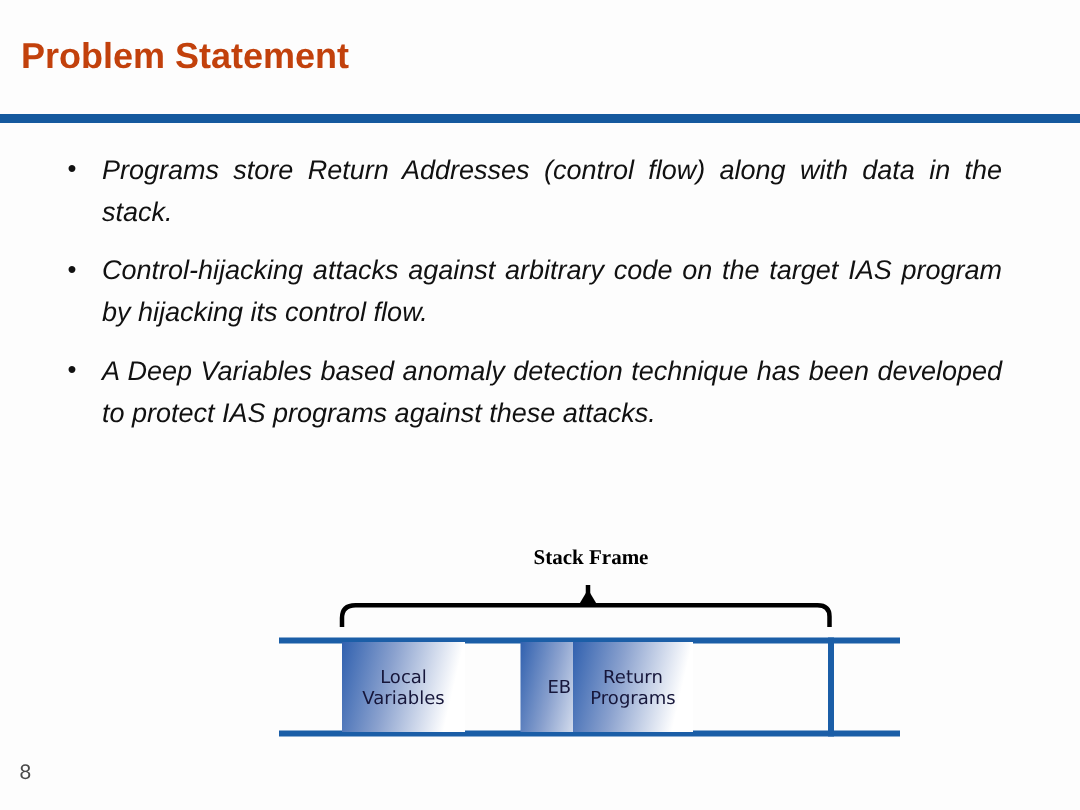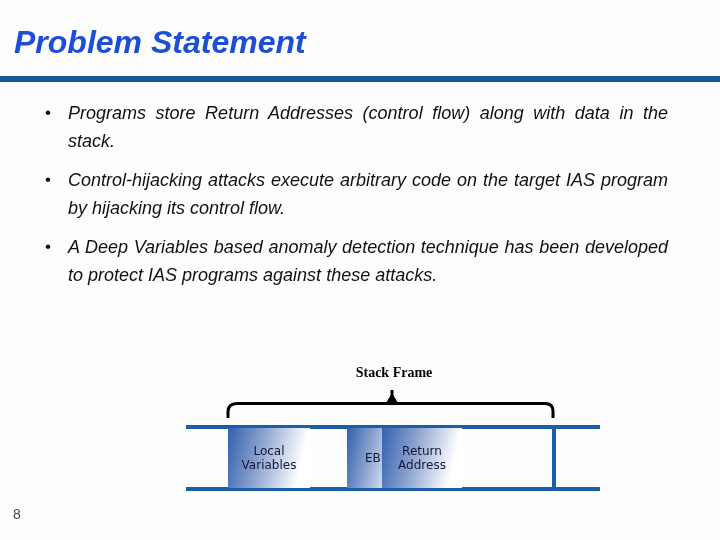--- a/index.html
+++ b/index.html
@@ -6,23 +6,22 @@
   body{background:#ffffff;}
   .slide{
     position:relative;
     width:720px;height:540px;
     background:#fdfdfd;
     overflow:hidden;
     font-family:"Liberation Sans", sans-serif;
   }
   .title{
     position:absolute;left:14px;top:24px;
-    font-size:32px;font-weight:700;color:#1d4ed8;
+    font-size:24px;font-weight:700;color:#c2410c;
     white-space:nowrap;
-    font-style:italic;
   }
   .rule{
     position:absolute;left:0;top:76px;width:720px;height:6px;
     background:#15599e;
   }
   .bullets{position:absolute;left:45px;top:99px;width:623px;}
   .bullet{display:flex;margin-bottom:11px;}
   .bullet-dot{
     flex:none;width:23px;
     font-size:17px;line-height:28px;color:#111111;
@@ -70,21 +69,21 @@
 
   <div class="rule"></div>
 
   <div class="bullets">
     <div class="bullet">
       <span class="bullet-dot">•</span>
       <div class="bullet-text">Programs store Return Addresses (control flow) along with data in the stack.</div>
     </div>
     <div class="bullet">
       <span class="bullet-dot">•</span>
-      <div class="bullet-text">Control-hijacking attacks execute arbitrary code on the target IAS program by hijacking its control flow.</div>
+      <div class="bullet-text">Control-hijacking attacks against arbitrary code on the target IAS program by hijacking its control flow.</div>
     </div>
     <div class="bullet">
       <span class="bullet-dot">•</span>
       <div class="bullet-text">A Deep Variables based anomaly detection technique has been developed to protect IAS programs against these attacks.</div>
     </div>
   </div>
 
   <div class="sf-label">Stack Frame</div>
 
   <svg class="brace" width="334" height="36" viewBox="0 0 334 36">
@@ -92,17 +91,17 @@
     <path d="M168 4 L168 14" fill="none" stroke="#000000" stroke-width="3"></path>
     <polygon points="162,17 174,17 168,7" fill="#000000"></polygon>
   </svg>
 
   <div class="band-line line-top"></div>
   <div class="band-line line-bottom"></div>
   <div class="band-line divider"></div>
 
   <div class="cell cell-lv">Local Variables</div>
   <div class="cell cell-ebp">EBP</div>
-  <div class="cell cell-ra">Return Address</div>
+  <div class="cell cell-ra">Return Programs</div>
 
   <div class="page-number">8</div>
 
 </div>
 
 </body></html>

